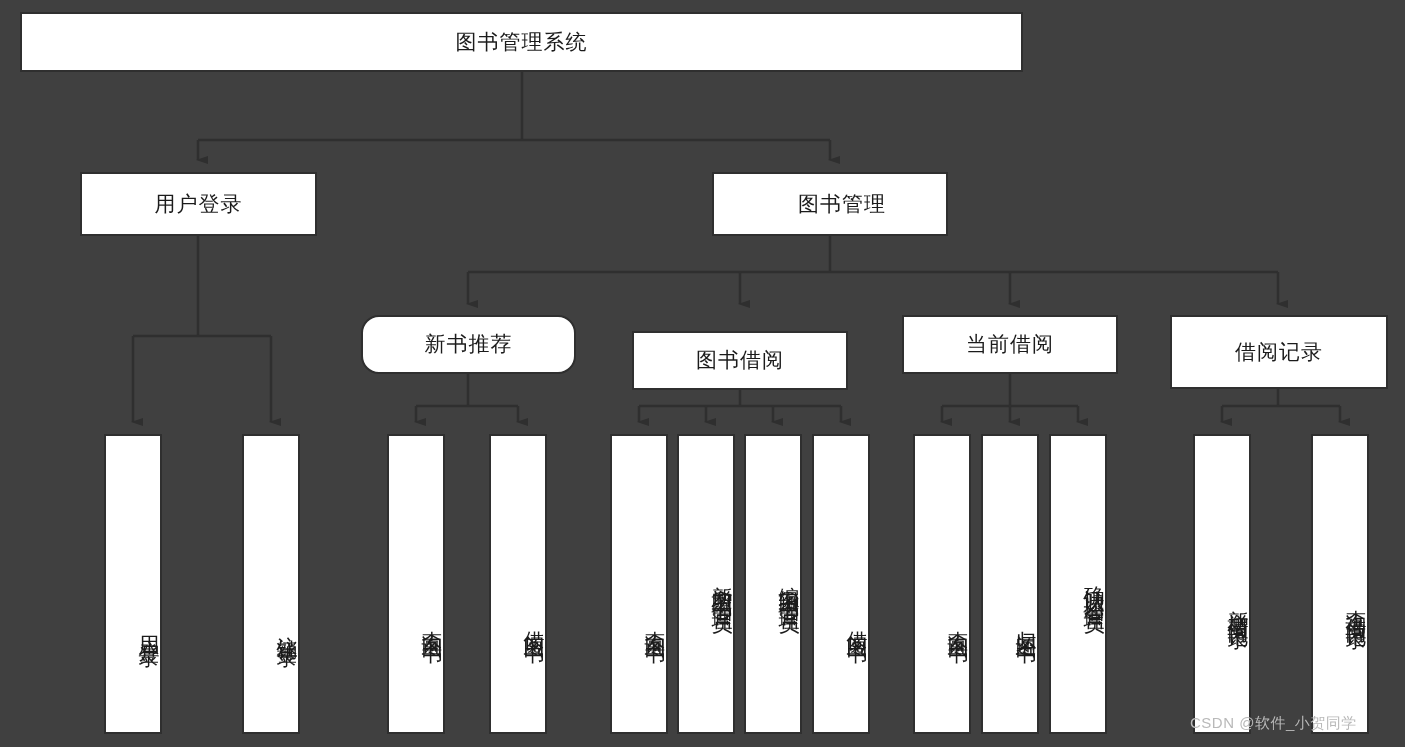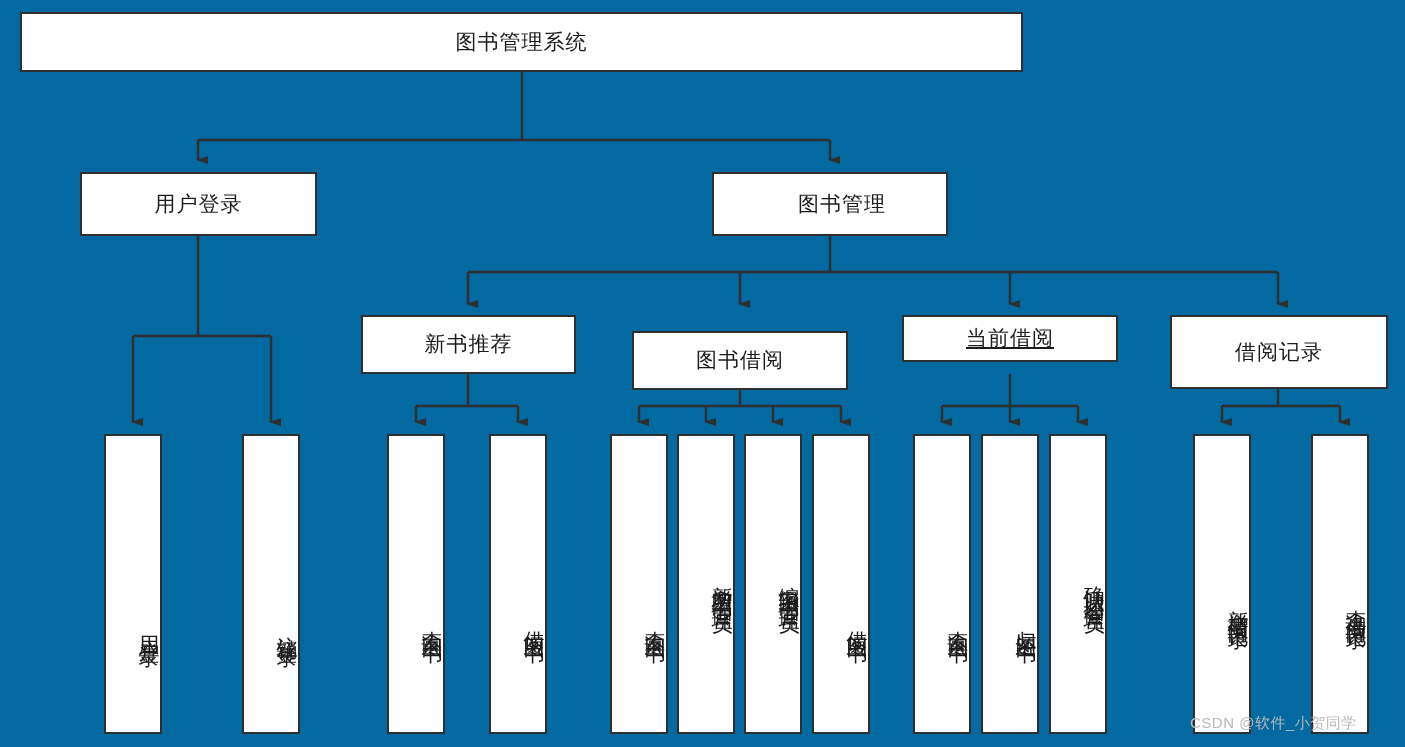--- a/index.html
+++ b/index.html
@@ -7,21 +7,21 @@
     padding: 0;
     background: #ffffff;
   }
   body {
     font-family: "Liberation Sans", "DejaVu Sans", sans-serif;
   }
   #canvas {
     position: relative;
     width: 1405px;
     height: 747px;
-    background: #0369a1;
+    background: #404040;
     overflow: hidden;
   }
   svg.wires {
     position: absolute;
     left: 0;
     top: 0;
     width: 1405px;
     height: 747px;
     pointer-events: none;
   }
@@ -135,29 +135,29 @@
   </div>
 
   <div class="node horiz" style="left:80px; top:172px; width:237px; height:64px;">
     <span class="label">用户登录</span>
   </div>
 
   <div class="node horiz" style="left:712px; top:172px; width:236px; height:64px;padding-left:24px;">
     <span class="label">图书管理</span>
   </div>
 
-  <div class="node horiz" style="left:361px; top:315px; width:215px; height:59px;">
+  <div class="node horiz" style="left:361px; top:315px; width:215px; height:59px;border-radius:18px;">
     <span class="label">新书推荐</span>
   </div>
 
   <div class="node horiz" style="left:632px; top:315px; width:216px; height:59px;margin-top:16px;">
     <span class="label">图书借阅</span>
   </div>
 
-  <div class="node horiz" style="left:902px; top:315px; width:216px; height:47px;text-decoration:underline;">
+  <div class="node horiz" style="left:902px; top:315px; width:216px; height:59px;">
     <span class="label">当前借阅</span>
   </div>
 
   <div class="node horiz" style="left:1170px; top:315px; width:218px; height:74px;">
     <span class="label">借阅记录</span>
   </div>
 
   <div class="node vert" style="left:104px; top:434px; width:58px; height:300px; padding-top:86px;">
     <span class="label">用户登录</span>
   </div>

